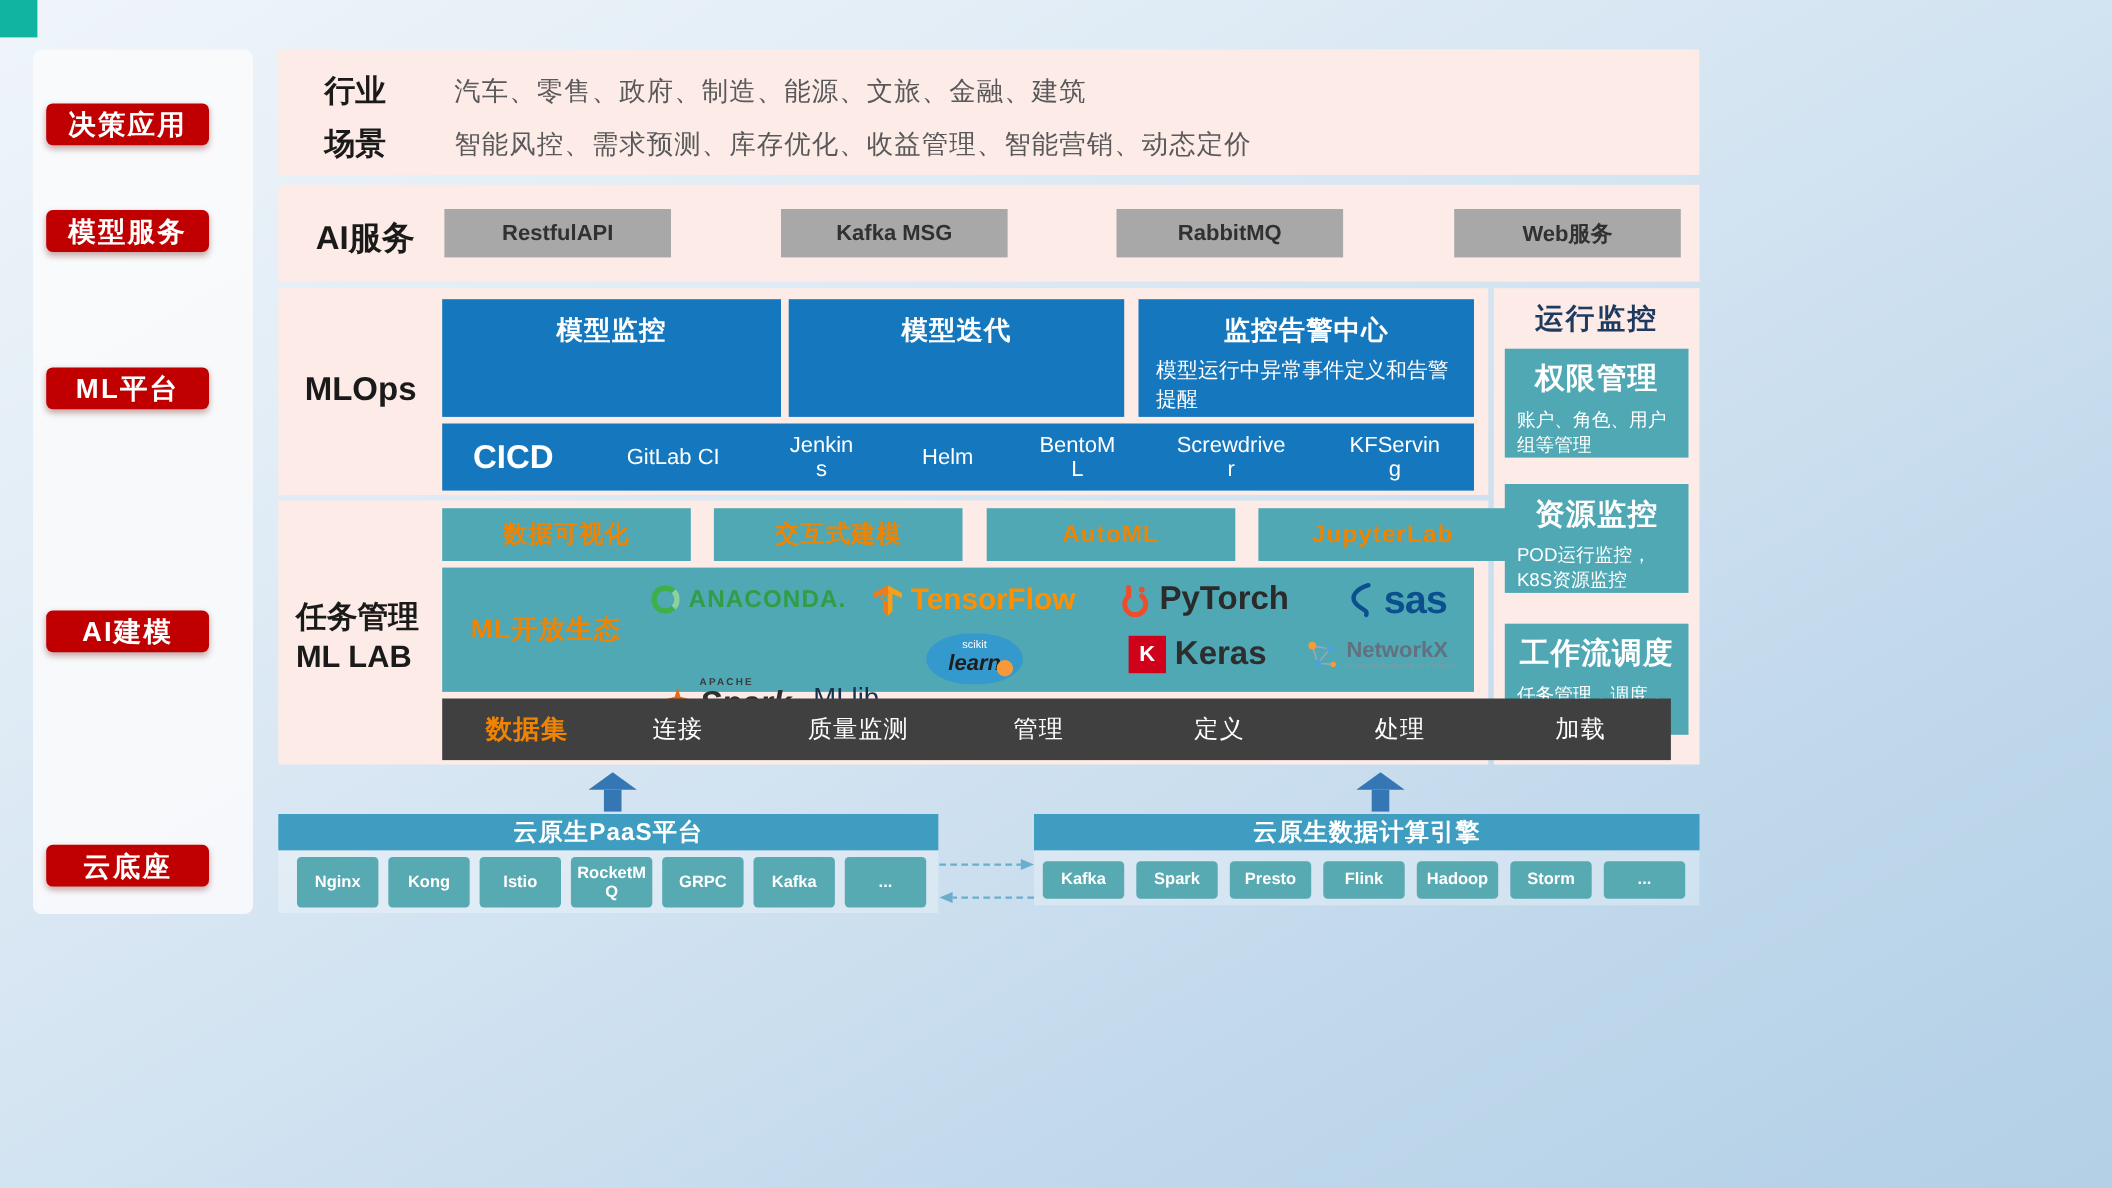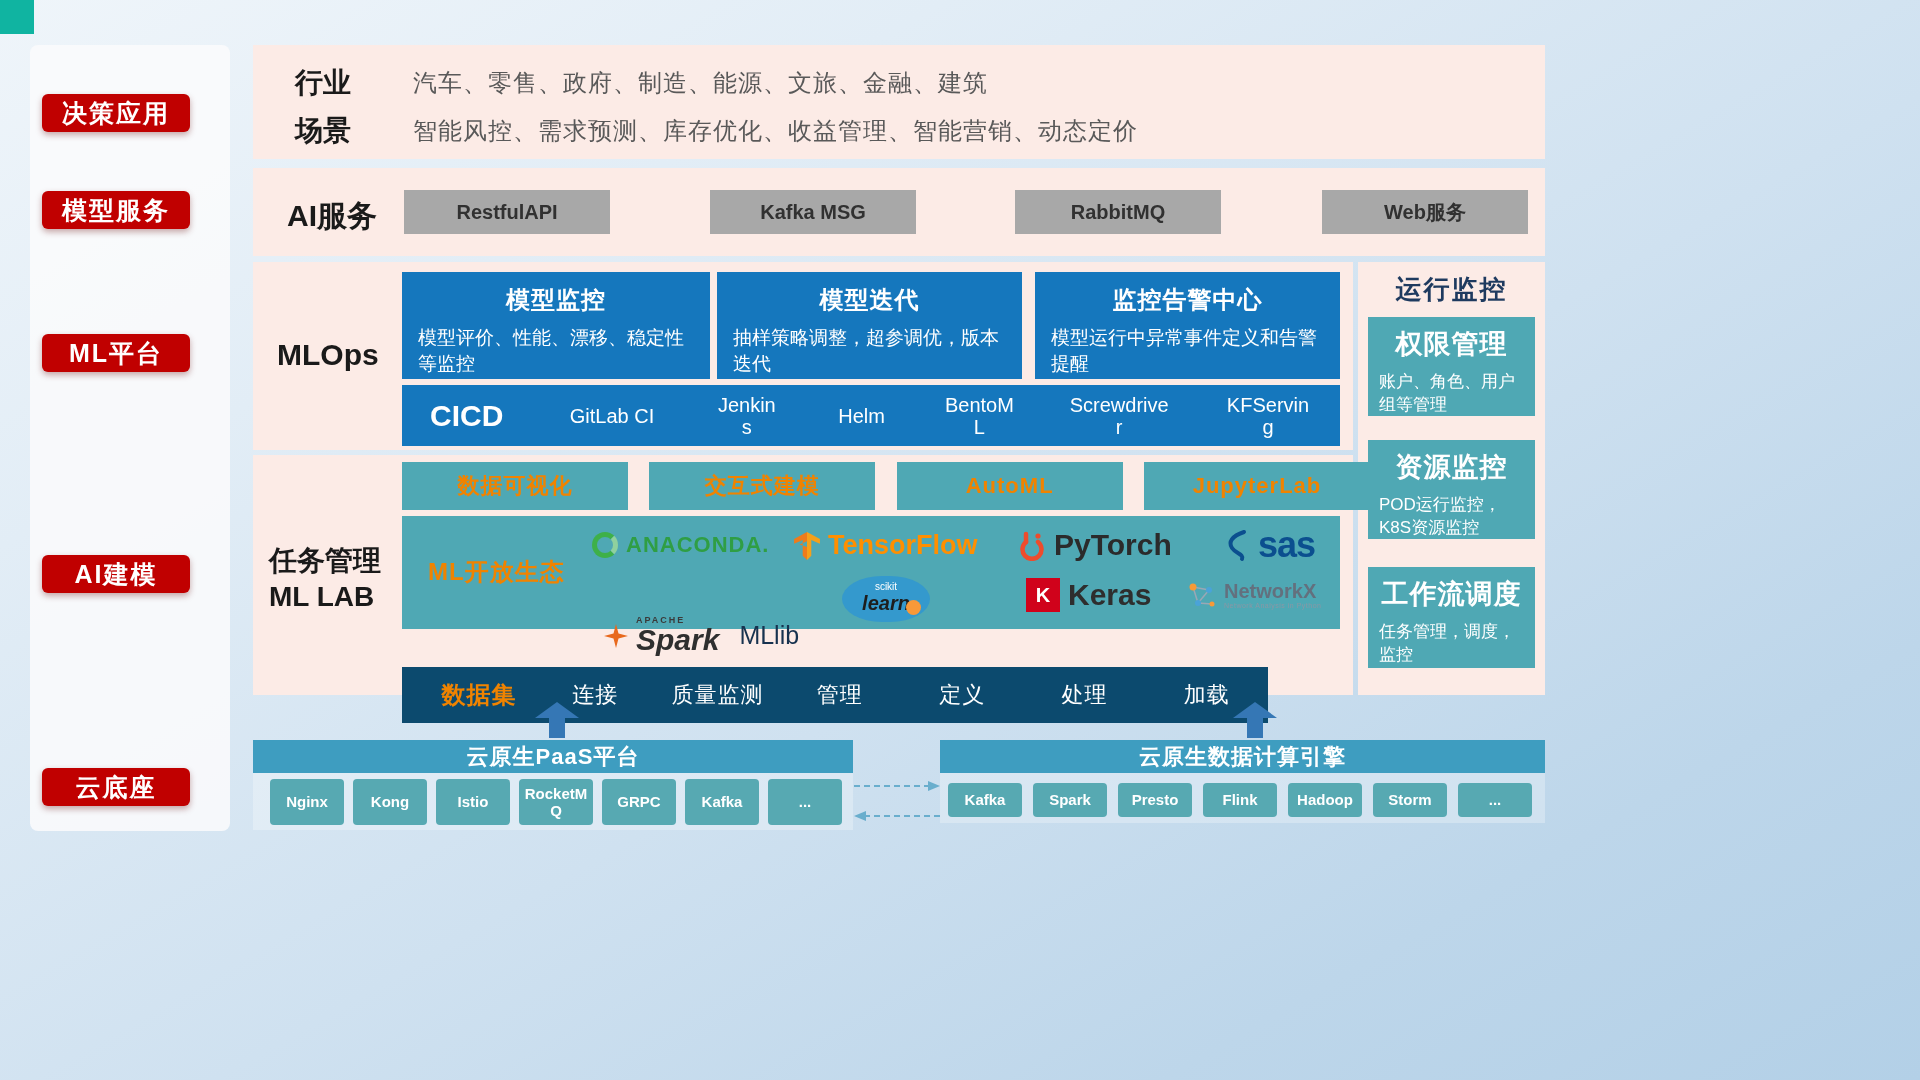--- a/index.html
+++ b/index.html
@@ -72,22 +72,22 @@
   .skl-main { font-size:20px; font-style:italic; font-weight:bold; color:#1d1d1d; }
 
   .keras-glyph { width:34px; height:34px; background:#d0021b; color:#fff; display:flex; align-items:center;
     justify-content:center; font-size:20px; font-weight:bold; }
   .keras-text { font-size:30px; font-weight:600; color:#2e2e2e; }
 
   .nx-col { display:flex; flex-direction:column; line-height:1.1; }
   .nx-text { font-size:20px; font-weight:bold; color:#63707e; }
   .nx-tag { font-size:7px; color:#8a97a5; letter-spacing:0.5px; }
 
-  .dataset { position:absolute; left:149px; top:180px; width:866px; height:56px; background:#0c4a6e;
-    display:flex; align-items:center; color:#fff;margin-top:32px; }
+  .dataset { position:absolute; left:149px; top:180px; width:1117px; height:56px; background:#404040;
+    display:flex; align-items:center; color:#fff; }
   .ds-label { width:110px; margin-left:22px; text-align:center; color:#f08300; font-weight:bold; font-size:24px;
     letter-spacing:1px; flex:none; }
   .ds-items { flex:1; display:flex; }
   .ds-item { flex:1; text-align:center; font-size:22px; letter-spacing:1px; }
 
   
   .mon-title { position:absolute; top:10px; width:100%; text-align:center; color:#1e3a5f; font-weight:bold;
     font-size:26px; letter-spacing:2px; }
   .mon-card { position:absolute; left:10px; width:167px; background:#4fa8b4; color:#fff; padding:9px 11px; }
   .mon-card .t { text-align:center; font-weight:bold; font-size:27px; letter-spacing:1px; }
@@ -132,25 +132,23 @@
     <div class="gray-btn" style="left:457px;">Kafka MSG</div>
     <div class="gray-btn" style="left:762px;">RabbitMQ</div>
     <div class="gray-btn" style="left:1069px;">Web服务</div>
   </section>
 
   <section class="panel" style="left:253px; top:262px; width:1100px; height:188px;">
     <div class="row-label" style="left:24px; top:76px; font-size:30px;">MLOps</div>
 
     <div class="blue-card" style="left:149px; width:308px;">
       <div class="t">模型监控</div>
-      <div class="d">模型评价、性能、漂移、稳定性等监控</div>
     </div>
     <div class="blue-card" style="left:464px; width:305px;">
       <div class="t">模型迭代</div>
-      <div class="d">抽样策略调整，超参调优，版本迭代</div>
     </div>
     <div class="blue-card" style="left:782px; width:305px;">
       <div class="t">监控告警中心</div>
       <div class="d">模型运行中异常事件定义和告警提醒</div>
     </div>
 
     <div class="cicd">
       <div class="cicd-label">CICD</div>
       <div class="cicd-items">
         <div class="ci" style="width:100px;">GitLab CI</div>

